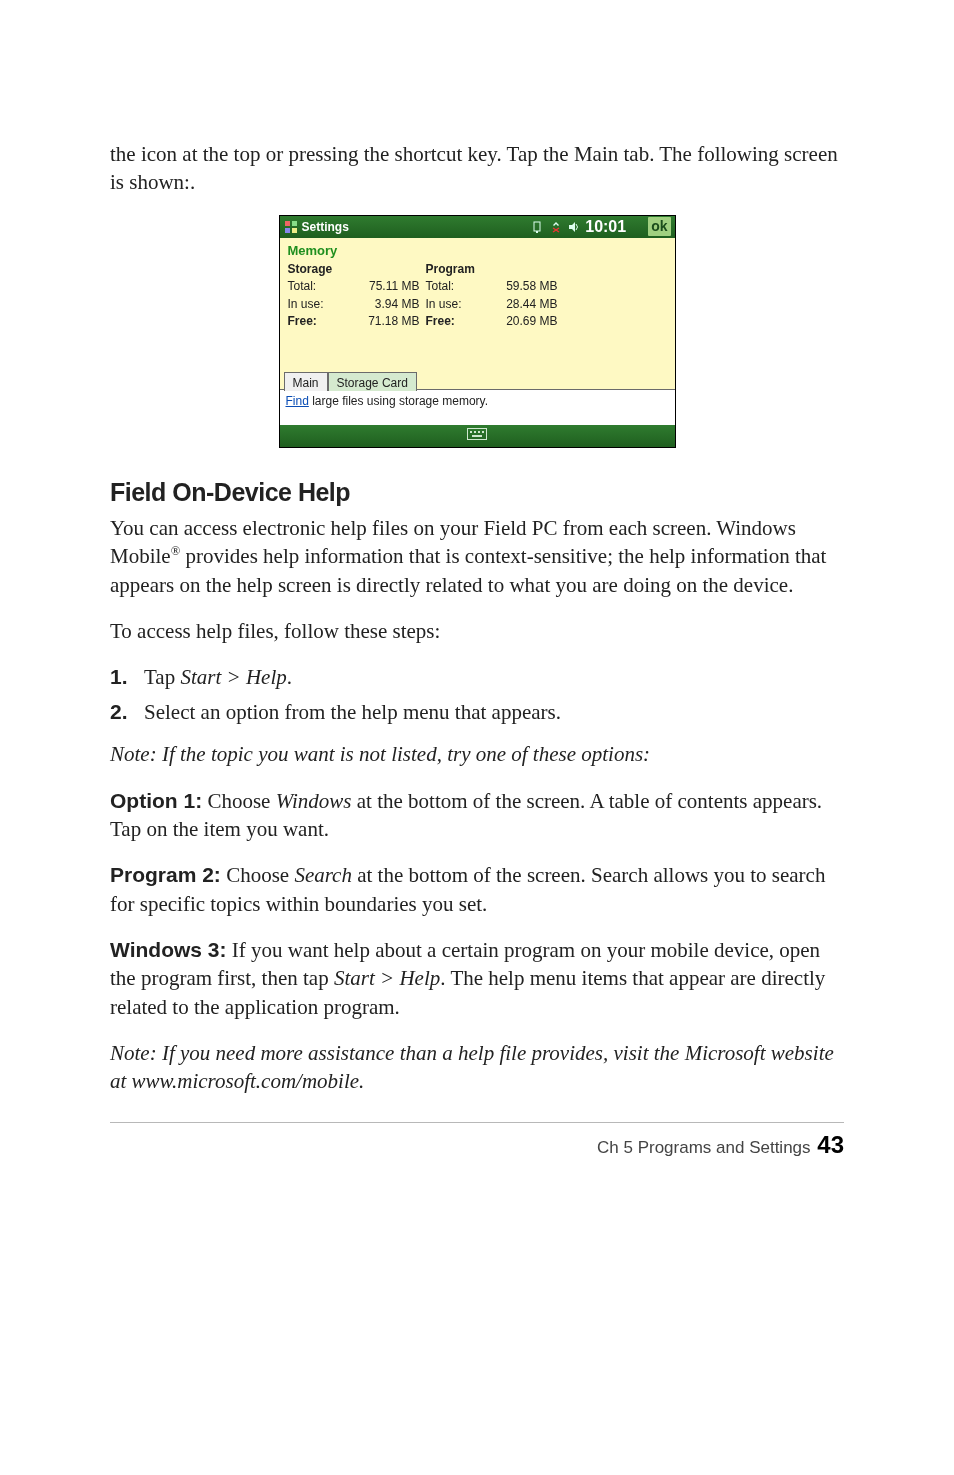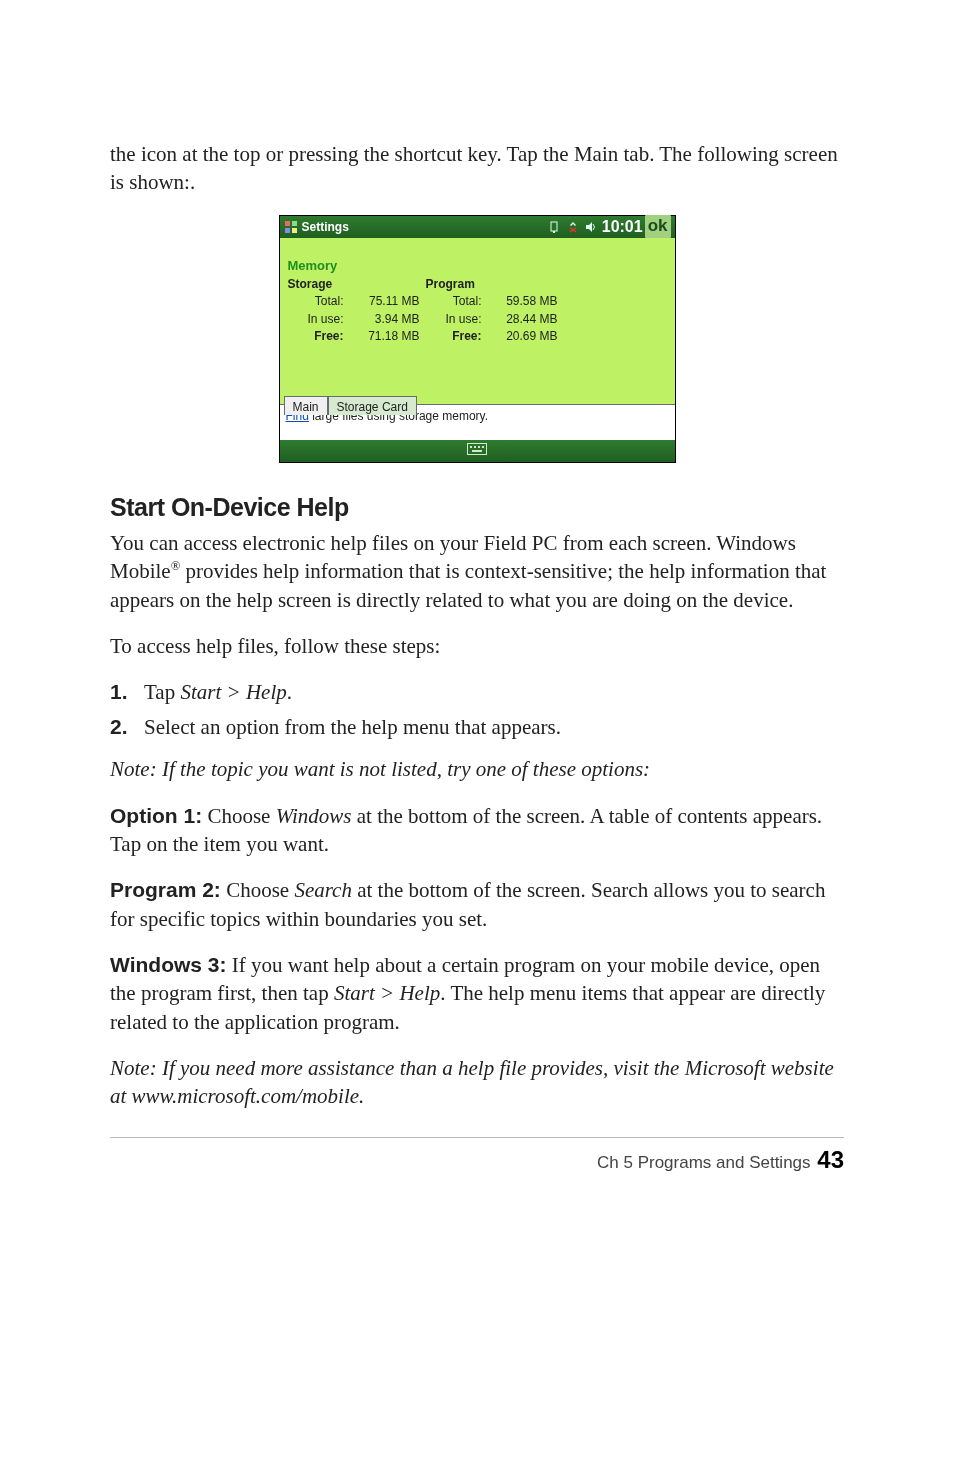--- a/index.html
+++ b/index.html
@@ -13,70 +13,70 @@
     font-size: 21px;
     line-height: 1.35;
   }
   p { margin: 0 0 18px 0; }
   .screenshot {
     width: 395px;
     margin: 10px auto 28px auto;
     border: 1px solid #000;
     font-family: Tahoma, Verdana, Arial, sans-serif;
     font-size: 12px;
-    background: #bef264;
+    background: #fef9c3;
   }
   .titlebar {
     background: linear-gradient(#2f7b2f,#1f5f1f);
     color: #fff;
     height: 22px;
     display: flex;
     align-items: center;
     padding: 0 4px;
     font-weight: bold;
   }
   .titlebar .spacer { flex: 1; }
   .titlebar .icon-slot { display:inline-flex; align-items:center; margin-right:4px; }
   .titlebar .ok {
     background: #a0d080;
     color: #1b4d1b;
     padding: 0 3px;
-    margin-left: 2px;
-    font-weight: bold;
-    font-size: 17px;
+    margin-left: 22px;
+    font-weight: bold;
+    font-size: 14px;
     border-radius: 1px;
   }
   .subhead {
     color: #1f8f1f;
     font-weight: bold;
-    padding: 19px 8px 2px 8px;
+    padding: 4px 8px 2px 8px;
     font-size: 13px;
   }
   .mem-grid {
     display: grid;
     grid-template-columns: 56px 70px 56px 70px;
     column-gap: 6px;
     row-gap: 1px;
     padding: 0 16px 2px 8px;
     font-size: 12px;
   }
   .mem-grid .hdr { font-weight: bold; }
-  .mem-grid .lbl { text-align: right; }
+  .mem-grid .lbl { }
   .mem-grid .bold { font-weight: bold; }
   .mem-grid .val { text-align: right; }
   .tabs { margin-top: 40px; display:flex; align-items:flex-end; padding-left:4px; }
   .tab {
     border: 1px solid #6b6b6b;
     border-bottom: none;
     padding: 2px 8px 0 8px;
     font-size: 12px;
     background: #f0f0f0;
     margin-right: 0;
     position: relative;
-    top: 10px;
+    top: 1px;
   }
   .tab.active { background:#d5eacf; z-index:2; }
   .tab-line { border-top:1px solid #6b6b6b; margin-top:-1px; }
   .findrow {
     padding: 3px 6px 16px 6px;
     font-size: 12px;
     background:#fff;
   }
   .findrow a { color: #0a4db5; text-decoration: underline; }
   .bottombar {
@@ -205,21 +205,21 @@
           <rect x="3" y="3" width="2" height="2" fill="#cfe8cf"></rect>
           <rect x="7" y="3" width="2" height="2" fill="#cfe8cf"></rect>
           <rect x="11" y="3" width="2" height="2" fill="#cfe8cf"></rect>
           <rect x="15" y="3" width="2" height="2" fill="#cfe8cf"></rect>
           <rect x="5" y="7" width="10" height="2" fill="#cfe8cf"></rect>
         </svg>
     </span>
   </div>
 </div>
 
-<h2 class="section">Start On-Device Help</h2>
+<h2 class="section">Field On-Device Help</h2>
 
 <p>
   <span>You can access electronic help files on your Field PC from each screen. Windows Mobile</span><span class="sup">®</span><span> provides help information that is context-sensitive; the help information that appears on the help screen is directly related to what you are doing on the device.</span>
 </p>
 
 <p>To access help files, follow these steps:</p>
 
 <ol class="steps">
   <li>
     <span class="num">1.</span>

